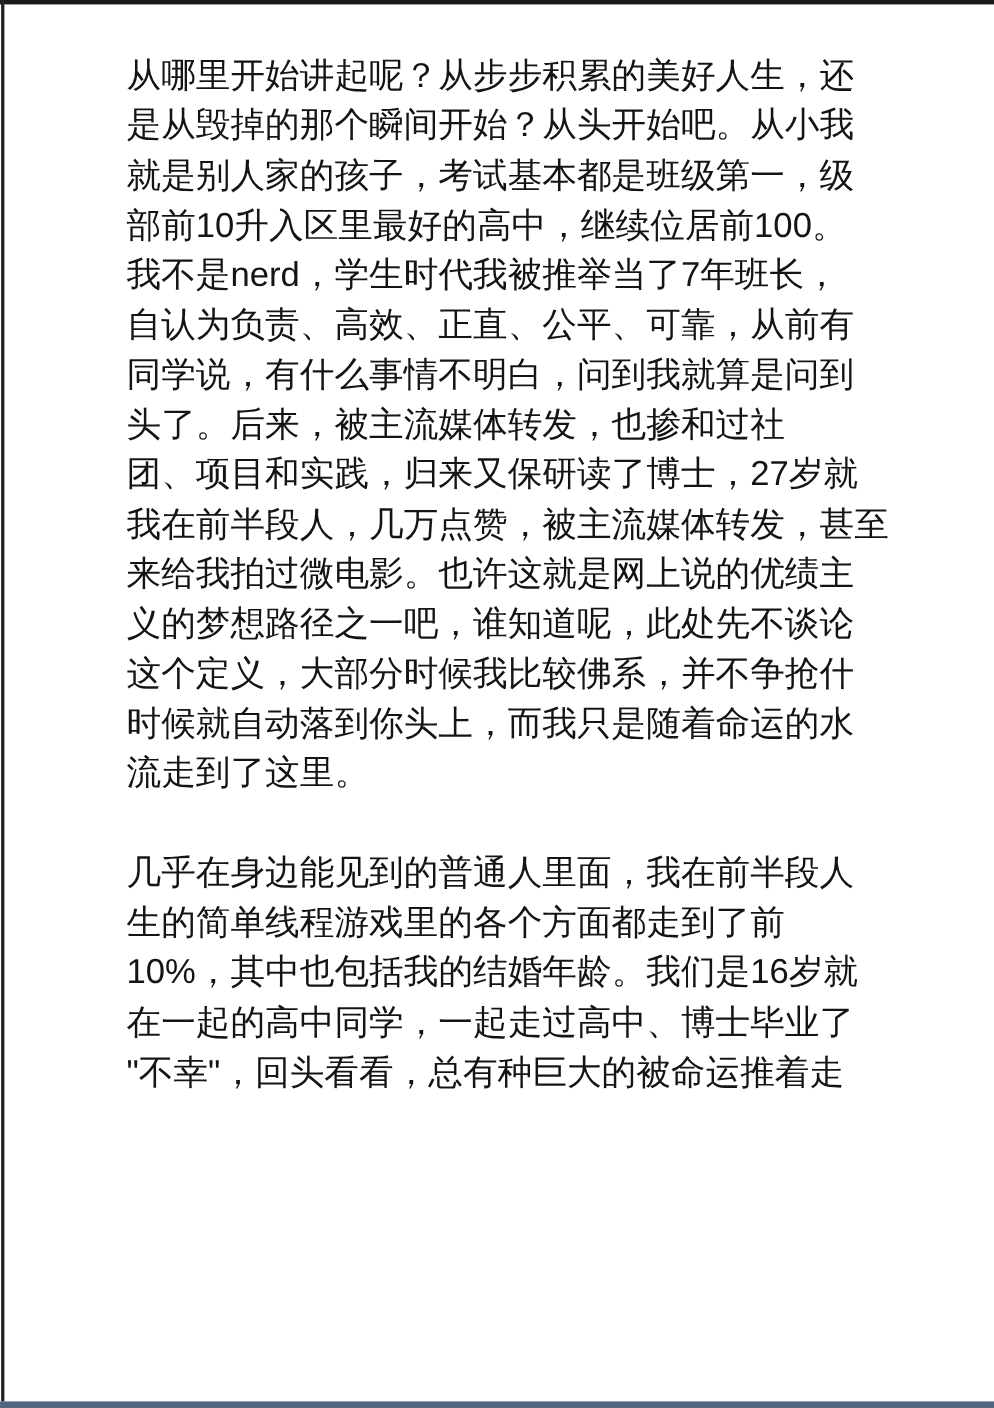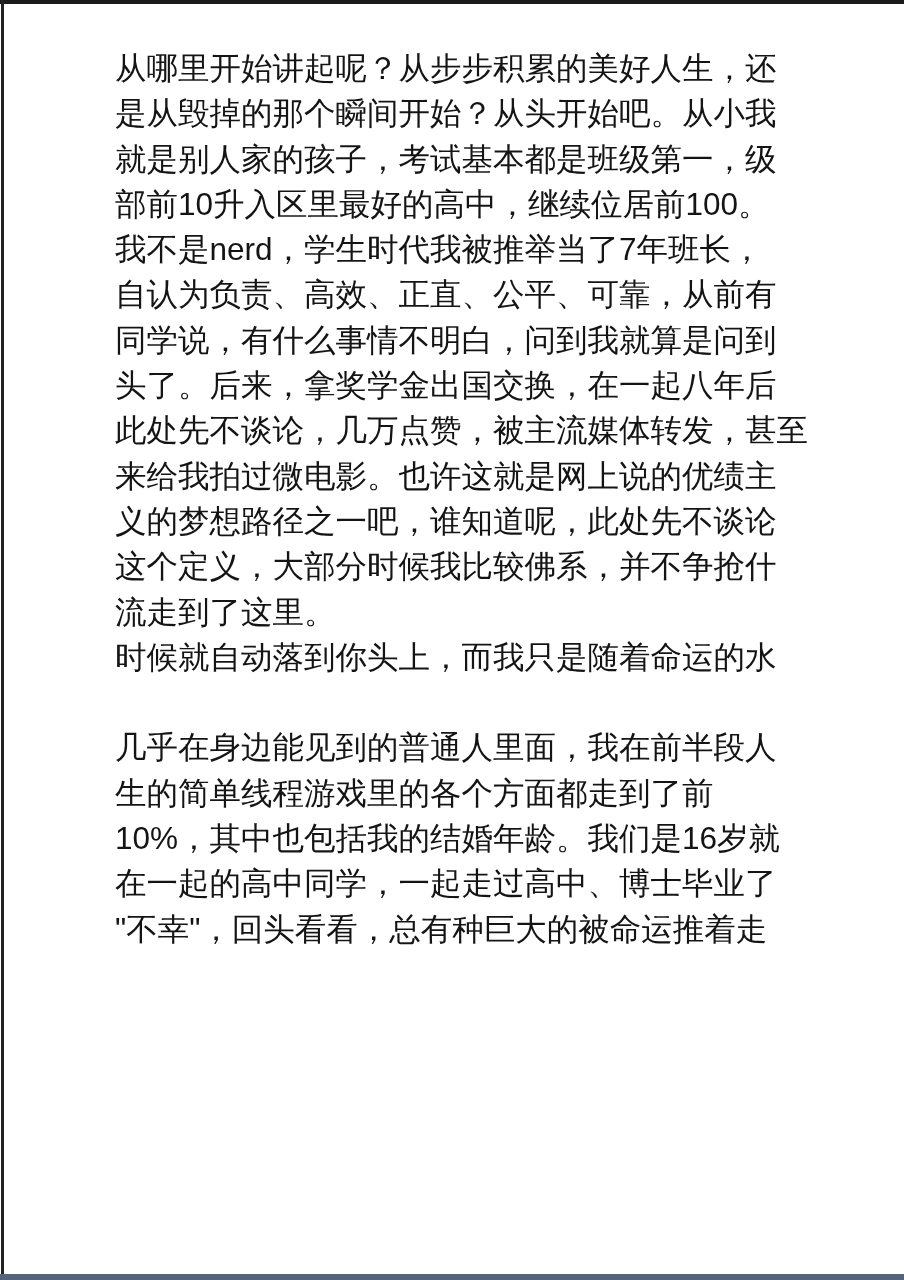--- a/index.html
+++ b/index.html
@@ -60,27 +60,28 @@
   <div class="left-border" style="background: rgb(32, 34, 39);"></div>
   <main class="article" id="article" style="color: rgb(20, 20, 20);">
       <section class="paragraph">
         <div class="text-line">从哪里开始讲起呢？从步步积累的美好人生，还</div>
         <div class="text-line">是从毁掉的那个瞬间开始？从头开始吧。从小我</div>
         <div class="text-line">就是别人家的孩子，考试基本都是班级第一，级</div>
         <div class="text-line">部前10升入区里最好的高中，继续位居前100。</div>
         <div class="text-line">我不是nerd，学生时代我被推举当了7年班长，</div>
         <div class="text-line">自认为负责、高效、正直、公平、可靠，从前有</div>
         <div class="text-line">同学说，有什么事情不明白，问到我就算是问到</div>
-        <div class="text-line">头了。后来，拿奖学金出国交换，在一起八年后</div>
-        <div class="text-line">此处先不谈论，几万点赞，被主流媒体转发，甚至</div>
+        <div class="text-line">头了。后来，被主流媒体转发，也掺和过社</div>
+        <div class="text-line">团、项目和实践，归来又保研读了博士，27岁就</div>
+        <div class="text-line">我在前半段人，几万点赞，被主流媒体转发，甚至</div>
         <div class="text-line">来给我拍过微电影。也许这就是网上说的优绩主</div>
         <div class="text-line">义的梦想路径之一吧，谁知道呢，此处先不谈论</div>
         <div class="text-line">这个定义，大部分时候我比较佛系，并不争抢什</div>
+        <div class="text-line">时候就自动落到你头上，而我只是随着命运的水</div>
         <div class="text-line">流走到了这里。</div>
-        <div class="text-line">时候就自动落到你头上，而我只是随着命运的水</div>
       </section>
       <section class="paragraph">
         <div class="text-line">几乎在身边能见到的普通人里面，我在前半段人</div>
         <div class="text-line">生的简单线程游戏里的各个方面都走到了前</div>
         <div class="text-line">10%，其中也包括我的结婚年龄。我们是16岁就</div>
         <div class="text-line">在一起的高中同学，一起走过高中、博士毕业了</div>
         <div class="text-line">"不幸"，回头看看，总有种巨大的被命运推着走</div>
       </section>
     </main>
   <div class="bottom-bar" style="background: rgb(82, 100, 126);"></div>

